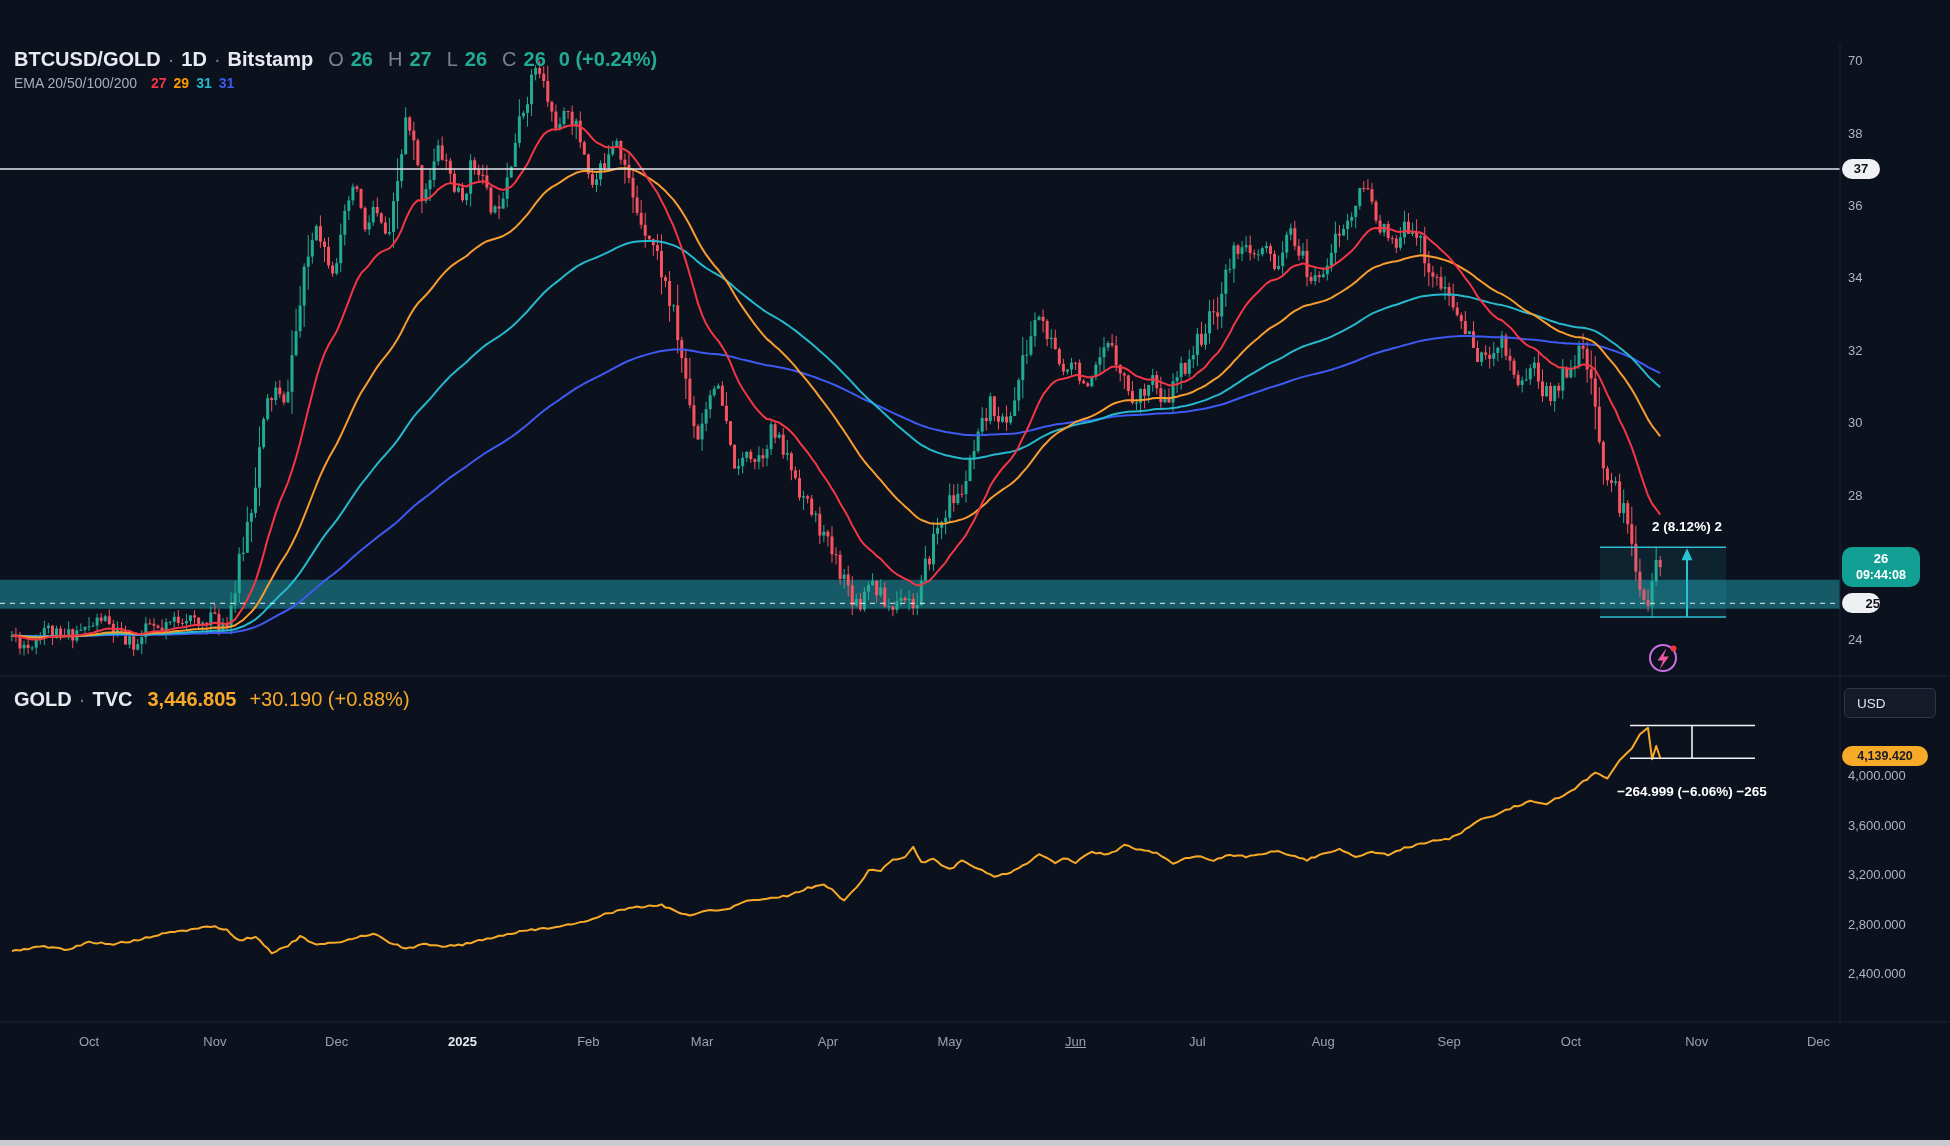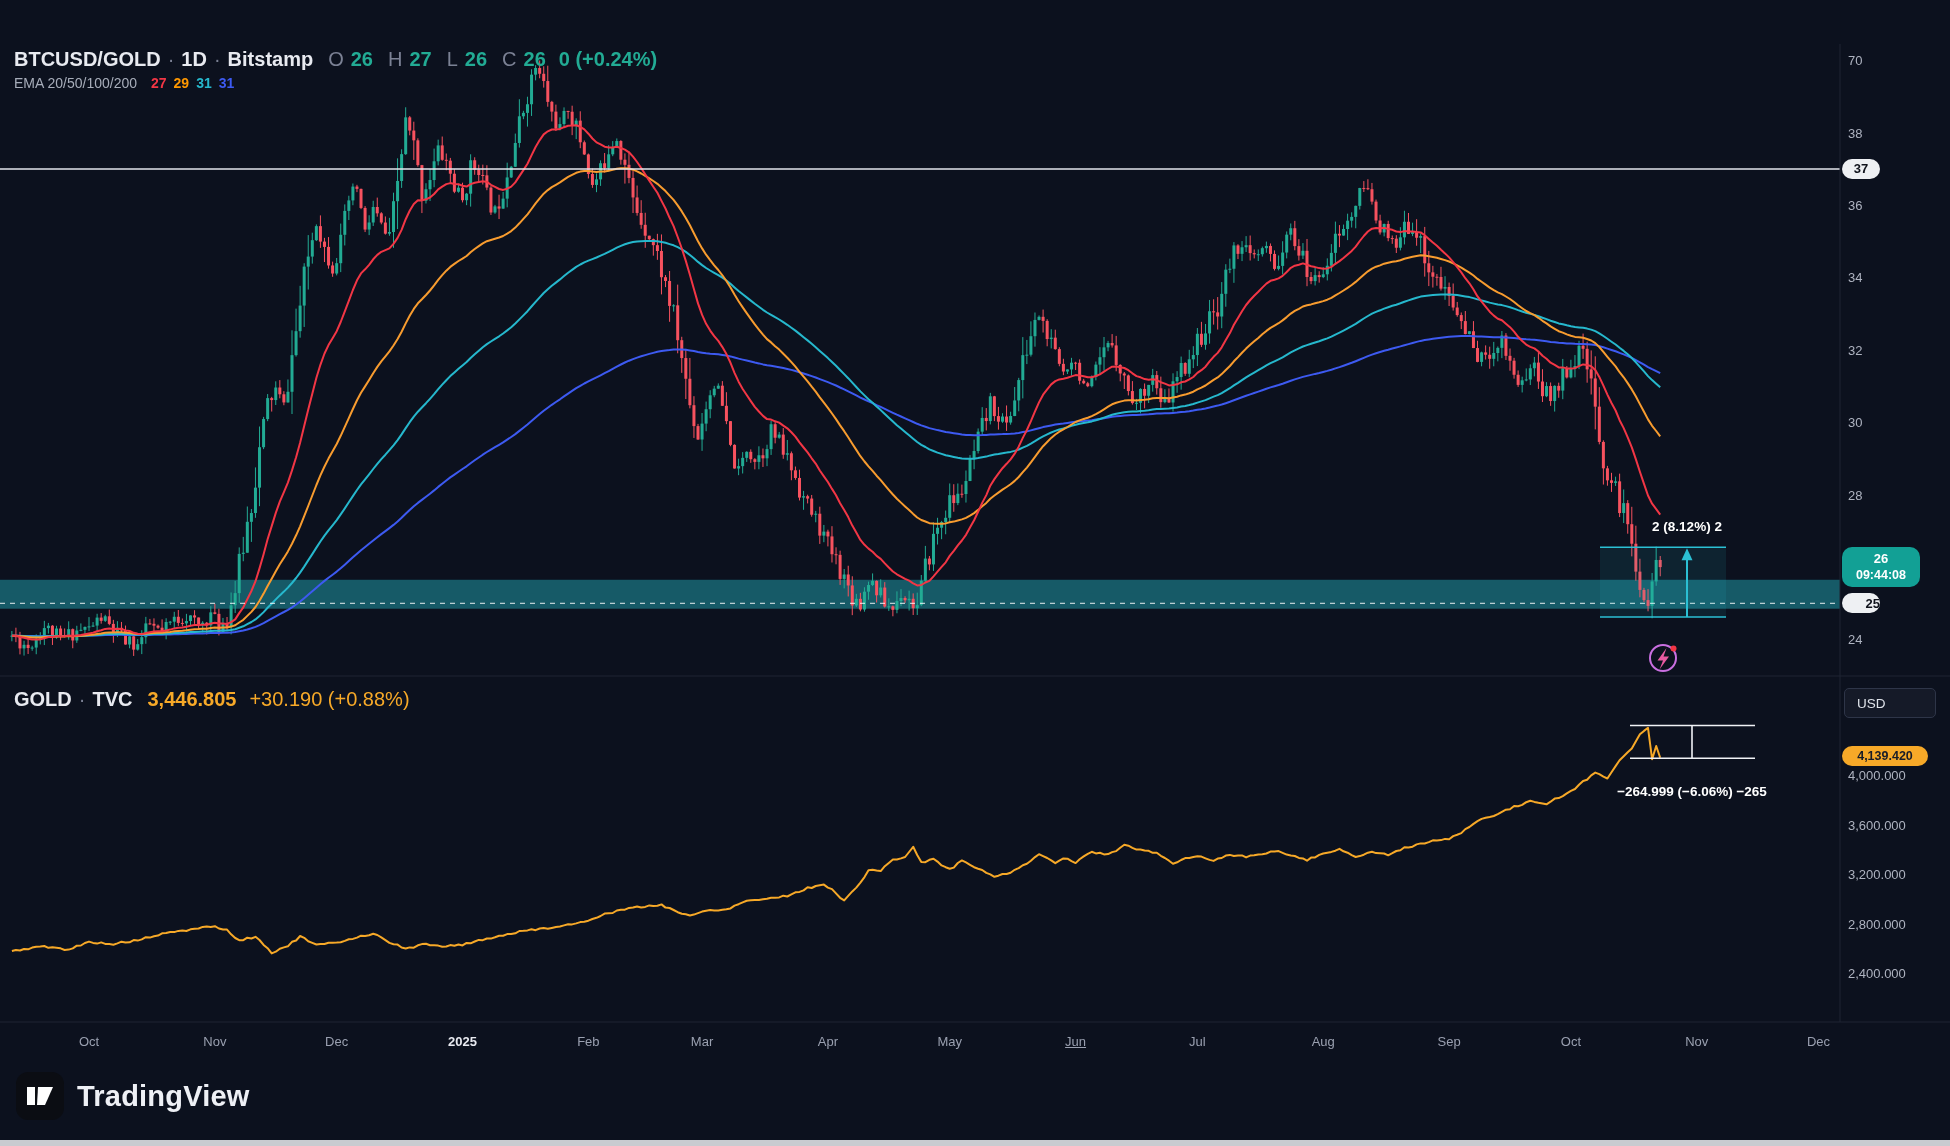--- a/index.html
+++ b/index.html
@@ -978,23 +978,15 @@
       <div class="xtick" style="left: 949.72px;">May</div>
       <div class="xtick" style="left: 1075.58px; text-decoration: underline;">Jun</div>
       <div class="xtick" style="left: 1197.38px;">Jul</div>
       <div class="xtick" style="left: 1323.24px;">Aug</div>
       <div class="xtick" style="left: 1449.1px;">Sep</div>
       <div class="xtick" style="left: 1570.9px;">Oct</div>
       <div class="xtick" style="left: 1696.76px;">Nov</div>
       <div class="xtick" style="left: 1818.56px;">Dec</div>
     </div>
 
-  <div class="footer">
-    <svg class="logo-box" viewBox="0 0 48 48">
-      <rect x="0" y="0" width="48" height="48" rx="12" fill="#0b0d13"></rect>
-      <rect x="11" y="15" width="8" height="18" fill="#ffffff"></rect>
-      <polygon points="22,15 37,15 29,33 21,33" fill="#ffffff"></polygon>
-    </svg>
-    <span class="brand-text">TradingView</span>
-  </div>
 
   <div class="bottom-strip"></div>
 </div>
 
 </body></html>

